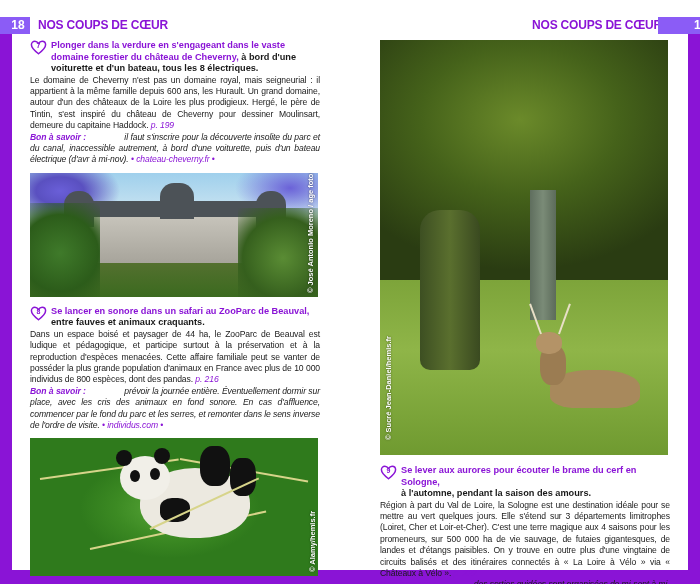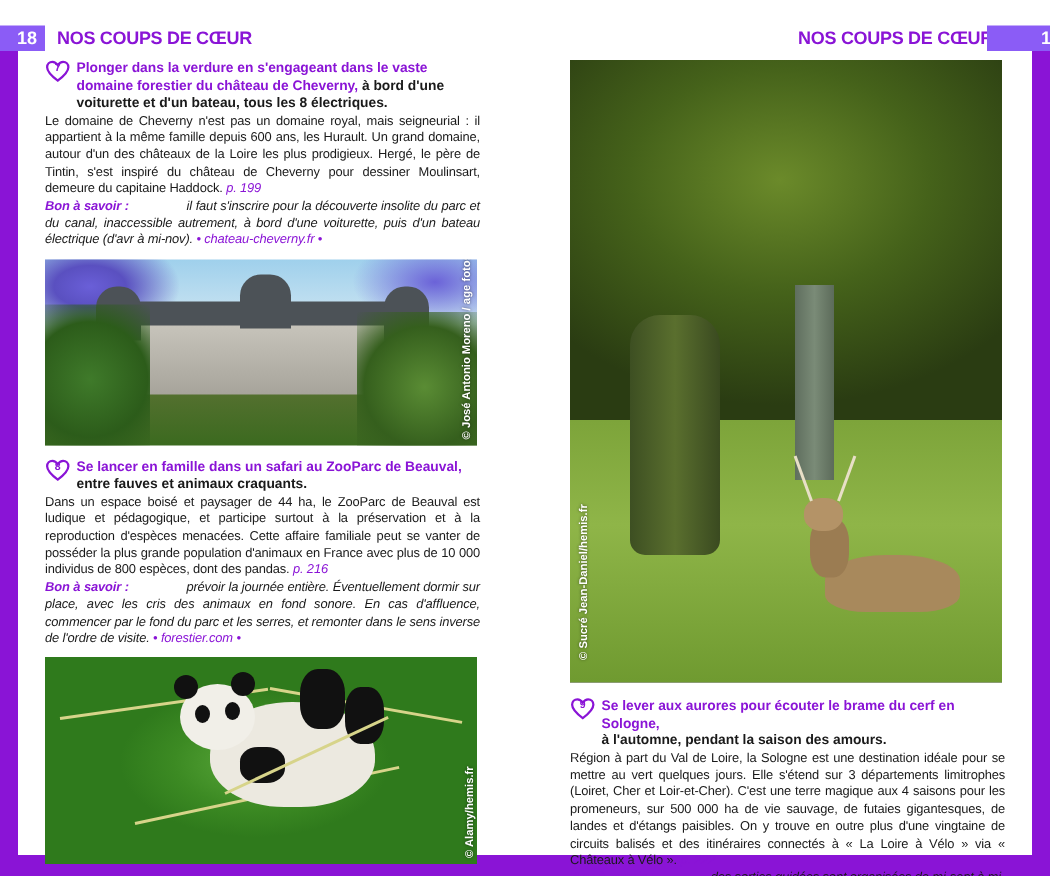--- a/index.html
+++ b/index.html
@@ -123,28 +123,28 @@
   <div class="gap"></div>
 
   <div class="entry">
     <div class="entry-head">
       <span class="heart">
         <svg viewBox="0 0 20 18">
             <path d="M10 16.5 C4 12 1.5 9 1.5 5.8 C1.5 3.3 3.4 1.5 5.7 1.5 C7.6 1.5 9 2.7 10 4.2 C11 2.7 12.4 1.5 14.3 1.5 C16.6 1.5 18.5 3.3 18.5 5.8 C18.5 9 16 12 10 16.5 Z" fill="none" stroke="#8a14d6" stroke-width="1.8"></path>
           </svg>
         <span class="num">8</span>
       </span>
-      <span class="hl">Se lancer en famille dans un safari au ZooParc de Beauval,</span><br><span> entre fauves et animaux craquants.</span>
+      <span class="hl">Se lancer en sonore dans un safari au ZooParc de Beauval,</span><br><span> entre fauves et animaux craquants.</span>
     </div>
     <p class="body-text">
       <span>Dans un espace boisé et paysager de 44 ha, le ZooParc de Beauval est ludique et pédagogique, et participe surtout à la préservation et à la reproduction d'espèces menacées. Cette affaire familiale peut se vanter de posséder la plus grande population d'animaux en France avec plus de 10 000 individus de 800 espèces, dont des pandas.</span>
       <span class="pref">p. 216</span>
       <br>
       <span class="tip-label">Bon à savoir :</span><span class="tip"> prévoir la journée entière. Éventuellement dormir sur place, avec les cris des animaux en fond sonore. En cas d'affluence, commencer par le fond du parc et les serres, et remonter dans le sens inverse de l'ordre de visite.</span>
-      <span class="link">• forestier.com •</span>
+      <span class="link">• individus.com •</span>
     </p>
     <div class="photo photo-panda">
       <div class="bamboo" style="left:10px; top:40px; width:140px; transform: rotate(-8deg);"></div>
       <div class="bamboo" style="left:60px; top:110px; width:180px; transform: rotate(-12deg);"></div>
       <div class="bamboo" style="left:150px; top:20px; width:130px; transform: rotate(10deg);"></div>
       <div class="panda-body"></div>
       <div class="panda-leg1"></div>
       <div class="panda-leg2"></div>
       <div class="panda-arm"></div>
       <div class="panda-head"></div>

